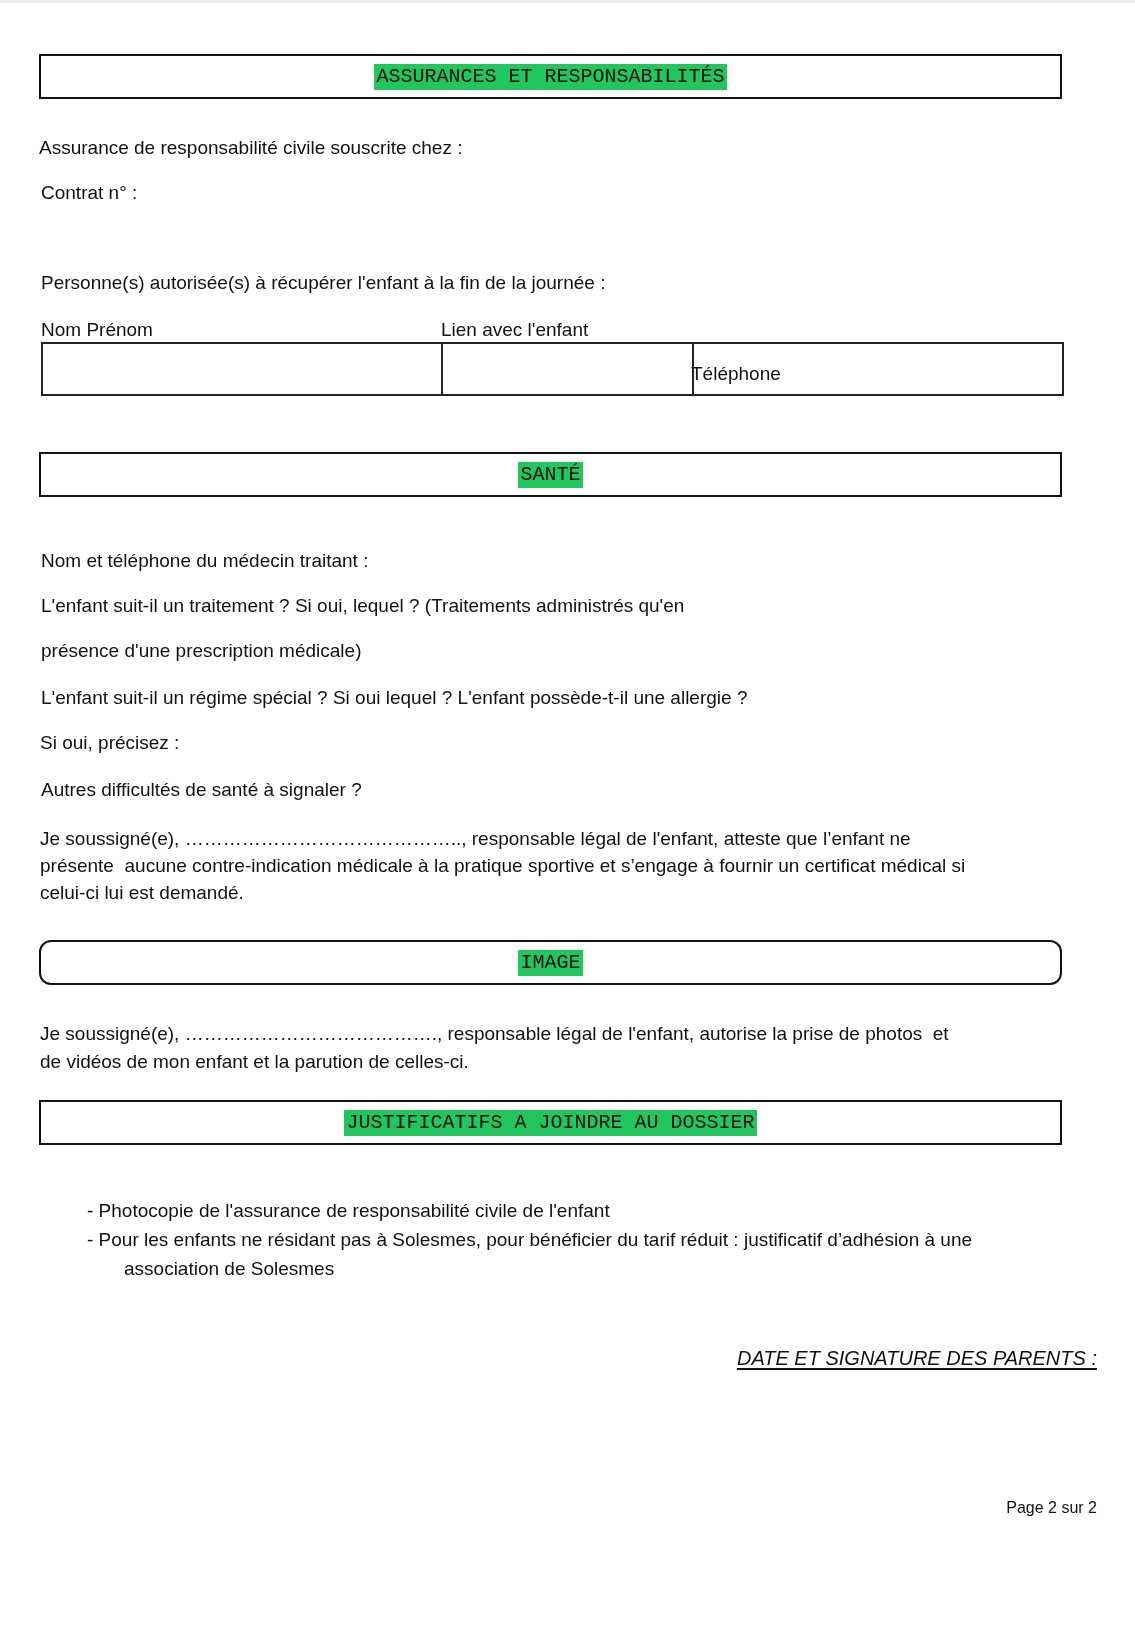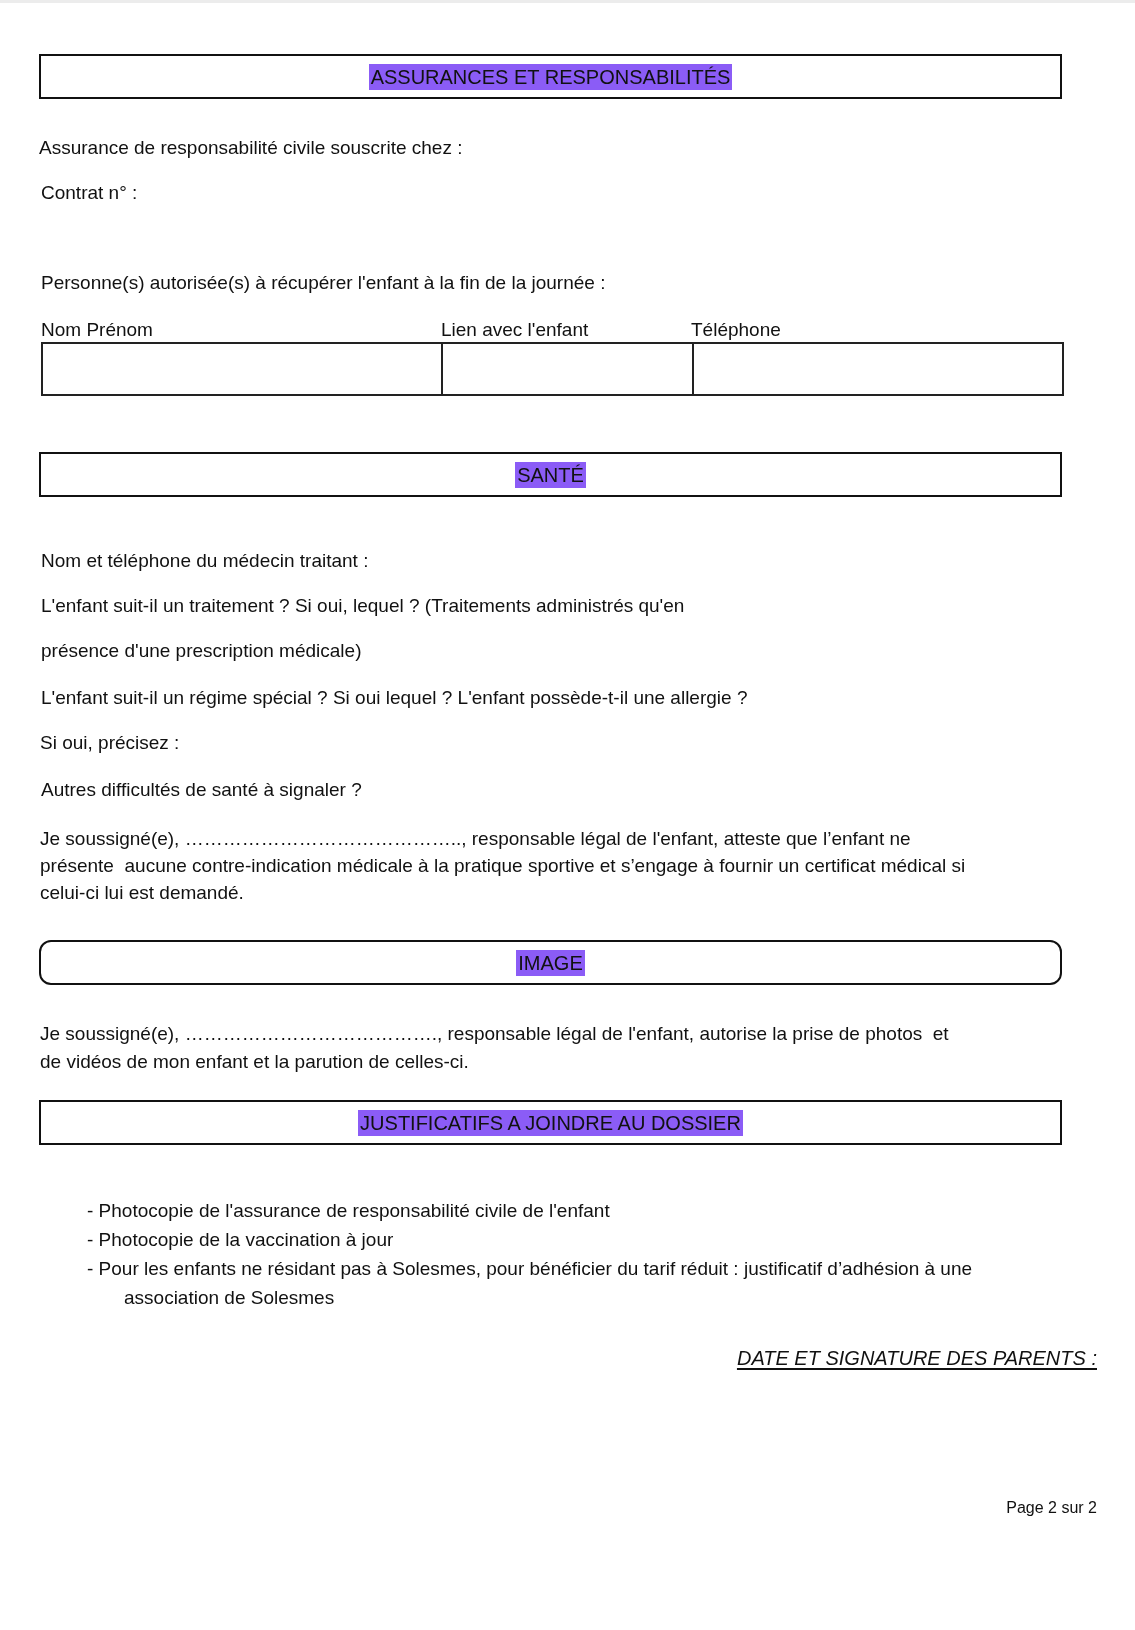--- a/index.html
+++ b/index.html
@@ -27,25 +27,26 @@
       left: 39px;
       width: 1023px;
       height: 45px;
       border: 2px solid #111111;
       box-sizing: border-box;
       display: flex;
       align-items: center;
       justify-content: center;
     }
     .section-title {
-      background: #8b5cf6;
+      background: #22c55e;
       font-size: 20px;
       letter-spacing: 0px;
       padding: 1px 2px;
       line-height: 24px;
+      font-family: Liberation Mono, monospace;
     }
     .line {
       position: absolute;
       left: 41px;
       font-size: 19px;
       line-height: 22px;
       white-space: nowrap;
     }
     .col-header {
       position: absolute;
@@ -107,21 +108,21 @@
   <span class="section-title">ASSURANCES ET RESPONSABILITÉS</span>
 </div>
 
 <div class="line" style="top:137px; left:39px;">Assurance de responsabilité civile souscrite chez :</div>
 <div class="line" style="top:182px;">Contrat n° :</div>
 
 <div class="line" style="top:272px;">Personne(s) autorisée(s) à récupérer l'enfant à la fin de la journée :</div>
 
 <div class="col-header" style="left:41px; width:400px;">Nom Prénom</div>
 <div class="col-header" style="left:441px; width:250px;">Lien avec l'enfant</div>
-<div class="col-header" style="left:691px; width:373px;">Téléphone</div>
+<div class="col-header" style="left:691px; width:373px;margin-top:44px;">Téléphone</div>
 
 <table class="auth-table">
   <tbody>
       <tr>
     <td style="width:398px;"></td>
     <td style="width:249px;"></td>
     <td></td>
   </tr>
 </tbody>
   </table>
@@ -147,21 +148,20 @@
 
 <div class="line" style="top:1023px; left:40px; white-space:pre;">Je soussigné(e), …………………………………., responsable légal de l'enfant, autorise la prise de photos  et</div>
 <div class="line" style="top:1051px; left:40px;">de vidéos de mon enfant et la parution de celles-ci.</div>
 
 <div class="section-box" style="top:1100px;">
   <span class="section-title">JUSTIFICATIFS A JOINDRE AU DOSSIER</span>
 </div>
 
 <ul class="doc-list">
   <li>- Photocopie de l'assurance de responsabilité civile de l'enfant</li>
-  <li>- Photocopie de la vaccination à jour</li>
   <li>
     <span>- Pour les enfants ne résidant pas à Solesmes, pour bénéficier du tarif réduit : justificatif d’adhésion à une</span>
     <span class="cont">association de Solesmes</span>
   </li>
 </ul>
 
 <div class="signature">DATE ET SIGNATURE DES PARENTS :</div>
 
 <div class="page-number">Page 2 sur 2</div>
 

